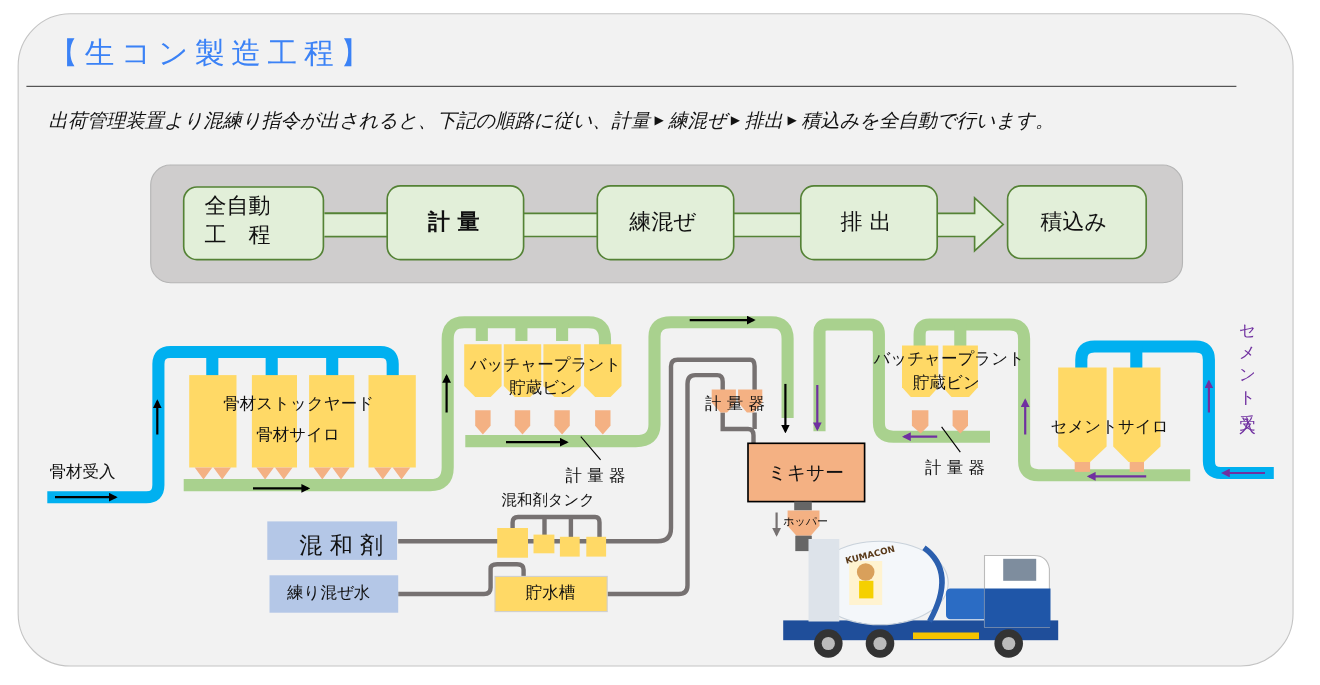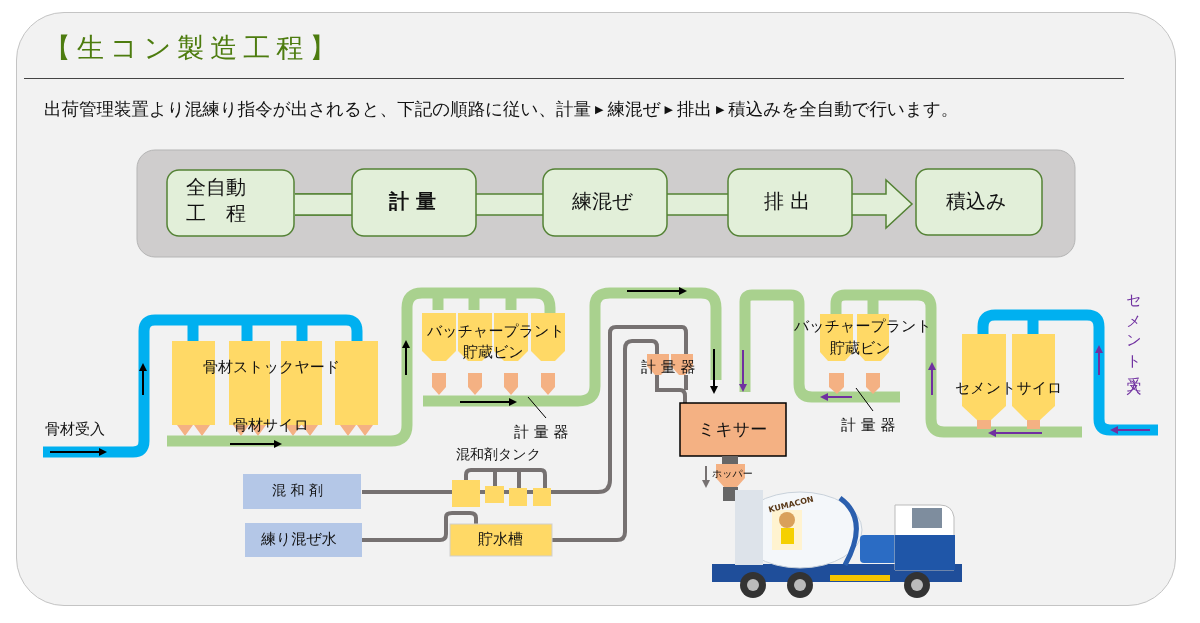--- a/index.html
+++ b/index.html
@@ -1,22 +1,22 @@
 <!DOCTYPE html>
 <html><head>
 <meta charset="utf-8">
 <style>
   html, body { margin: 0; padding: 0; background: #ffffff; }
   body { width: 1200px; height: 623px; position: relative; overflow: hidden;
          font-family: "DejaVu Sans", "Liberation Sans", sans-serif; color: #111; }
   .panel { position: absolute; left: 16px; top: 12px; width: 1160px; height: 594px;
            background: #f2f2f2; border: 1.5px solid #c4c4c4; border-radius: 48px; box-sizing: border-box; }
-  .title { position: absolute; left: 44px; top: 30px; font-size: 27px; letter-spacing: 6px; color: #4d7c0f; }
+  .title { position: absolute; left: 44px; top: 30px; font-size: 27px; letter-spacing: 6px; color: #3b82f6; }
   .rule { position: absolute; left: 24px; top: 78px; width: 1100px; height: 1px; background: #444; }
-  .intro { position: absolute; left: 44px; top: 97px; font-size: 17.5px; color: #111; white-space: nowrap; }
+  .intro { position: absolute; left: 44px; top: 97px; font-size: 17.5px; color: #111; white-space: nowrap; font-style: italic; }
   .intro .tri { font-size: 11px; margin: 0 4px; position: relative; top: -2px; }
   svg#diagram { position: absolute; left: 0; top: 0; }
   .lbl { position: absolute; white-space: nowrap; color: #111; }
 </style>
 </head>
 <body>
 
 <div class="panel"></div>
 <div class="title">【生コン製造工程】</div>
 <div class="rule"></div>
@@ -200,29 +200,29 @@
     <div>全自動</div>
     <div>工　程</div>
   </div>
 <div class="lbl" style="left:389px;top:188px;font-size:20px;font-weight:bold;">計 量</div>
 <div class="lbl" style="left:572px;top:188px;font-size:20px;">練混ぜ</div>
 <div class="lbl" style="left:764px;top:188px;font-size:20px;">排 出</div>
 <div class="lbl" style="left:946px;top:188px;font-size:20px;">積込み</div>
 
 <div class="lbl" style="left:45px;top:420px;font-size:15px;">骨材受入</div>
 <div class="lbl" style="left:203px;top:358px;font-size:15px;font-family:Liberation Serif, serif;">骨材ストックヤード</div>
-<div class="lbl" style="left:233px;top:386px;font-size:15px;margin-top:30px;">骨材サイロ</div>
+<div class="lbl" style="left:233px;top:386px;font-size:15px;">骨材サイロ</div>
 <div class="lbl" style="left:427px;top:322px;font-size:15px;">バッチャープラント</div>
 <div class="lbl" style="left:463px;top:343px;font-size:15px;">貯蔵ビン</div>
 <div class="lbl" style="left:514px;top:423px;font-size:15px;">計 量 器</div>
 <div class="lbl" style="left:641px;top:358px;font-size:15px;">計 量 器</div>
 <div class="lbl" style="left:698px;top:418px;font-size:17px;">ミキサー</div>
 <div class="lbl" style="left:712px;top:467px;font-size:10px;">ホッパー</div>
 <div class="lbl" style="left:794px;top:317px;font-size:15px;">バッチャープラント</div>
 <div class="lbl" style="left:830px;top:339px;font-size:15px;">貯蔵ビン</div>
 <div class="lbl" style="left:841px;top:416px;font-size:15px;">計 量 器</div>
 <div class="lbl" style="left:955px;top:342px;font-size:15px;margin-top:37px;">セメントサイロ</div>
 <div class="lbl" style="left:1124px;top:284px;font-size:15px;color:#7030a0;writing-mode:vertical-rl;letter-spacing:3px;">セメント受入</div>
 <div class="lbl" style="left:456px;top:446px;font-size:14px;">混和剤タンク</div>
-<div class="lbl" style="left:272px;top:482px;font-size:14px;">混 和 剤</div>
+<div class="lbl" style="left:272px;top:482px;font-size:21px;">混 和 剤</div>
 <div class="lbl" style="left:261px;top:530px;font-size:15px;">練り混ぜ水</div>
 <div class="lbl" style="left:478px;top:530px;font-size:15px;font-family:Liberation Serif, serif;">貯水槽</div>
 <div class="lbl" style="left:768px;top:500px;font-size:8px;font-weight:bold;color:#5a3a1a;transform:rotate(-14deg);">KUMACON</div>
 
 </body></html>

